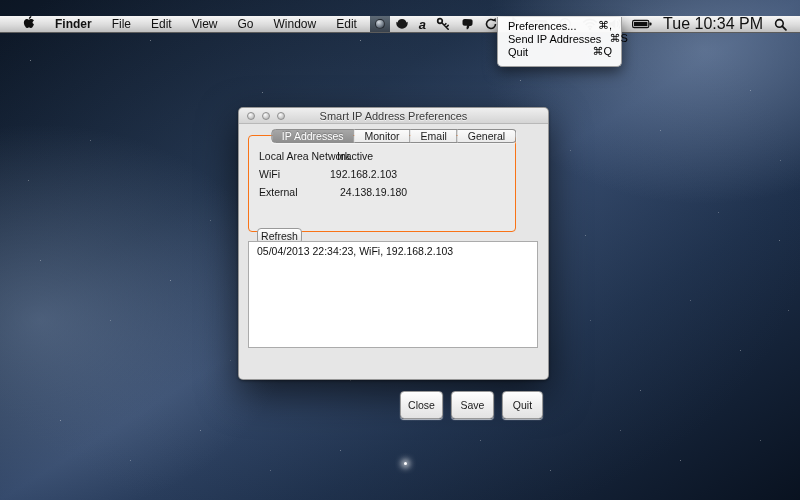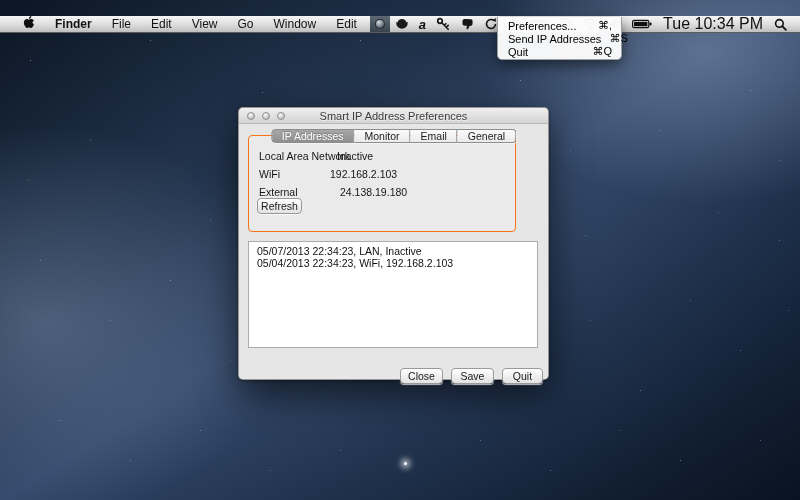--- a/index.html
+++ b/index.html
@@ -60,21 +60,21 @@
     border:1px solid rgba(20,24,30,.8); }
   .mb-clock{ padding:0 6px; white-space:nowrap; font-size:16px; }
 
   
   #dropdown{
     position:absolute; left:497px; top:17px; width:125px;
     background:rgba(252,252,252,.97);
     border:1px solid #9f9f9f; border-top:none;
     border-radius:0 0 5px 5px;
     box-shadow:0 5px 14px rgba(0,0,0,.5);
-    padding:2px 0 1px 0; z-index:50;
+    padding:2px 0 8px 0; z-index:50;
   }
   .dd-item{ display:flex; justify-content:space-between; align-items:center;
     height:13px; padding:0 9px 0 10px; font-size:11px; color:#000; white-space:nowrap; }
   .dd-shortcut{ margin-left:8px; }
 
   
   #window{
     position:absolute; left:238px; top:107px; width:311px; height:273px;
     background:#e6e6e6; border-radius:5px;
     border:1px solid rgba(0,0,0,.35);
@@ -115,33 +115,34 @@
   #row-wifi{ top:32px; } #row-wifi .val{ left:71px; }
   #row-ext{ top:50px; } #row-ext .val{ left:81px; }
 
   .push-btn{
     background:linear-gradient(#ffffff,#ededed 60%, #e3e3e3);
     border:1px solid #999; border-radius:4px;
     font-size:10.5px; color:#1a1a1a; text-align:center;
     box-shadow:0 1px 1px rgba(255,255,255,.7), inset 0 1px 0 rgba(255,255,255,.9);
     display:flex; align-items:center; justify-content:center;
     font-family:"Liberation Sans","DejaVu Sans",sans-serif;
+    margin-top:30px;
   }
   #refresh-btn{ position:absolute; left:8px; top:62px; width:45px; height:16px; }
 
   
   #log{
     position:absolute; left:9px; top:133px; width:290px; height:107px;
     background:#fff; border:1px solid #ababab;
     font-size:10.5px; line-height:11.5px; color:#111;
     padding:4px 0 0 8px; overflow:hidden; white-space:nowrap;
   }
 
   
-  .footer-btn{ position:absolute; top:260px; height:16px; }
+  .footer-btn{ position:absolute; top:253px; height:28px; }
   #close-btn{ left:161px; width:43px; }
   #save-btn{ left:212px; width:43px; }
   #quit-btn{ left:263px; width:41px; }
 </style>
 </head>
 <body>
 
 <div id="screen">
   <div class="stars"></div>
   <div class="bright-star"></div>
@@ -283,21 +284,20 @@
         <span class="val">192.168.2.103</span>
       </div>
       <div class="row" id="row-ext">
         <span>External</span>
         <span class="val">24.138.19.180</span>
       </div>
       <div class="push-btn" id="refresh-btn">Refresh</div>
     </div>
 
     <div id="log">
-      <div>05/07/2013 22:34:23, LAN, Inactive</div>
       <div>05/04/2013 22:34:23, WiFi, 192.168.2.103</div>
     </div>
 
     <div class="push-btn footer-btn" id="close-btn">Close</div>
     <div class="push-btn footer-btn" id="save-btn">Save</div>
     <div class="push-btn footer-btn" id="quit-btn">Quit</div>
   </div>
 </div>
 
 </body></html>

